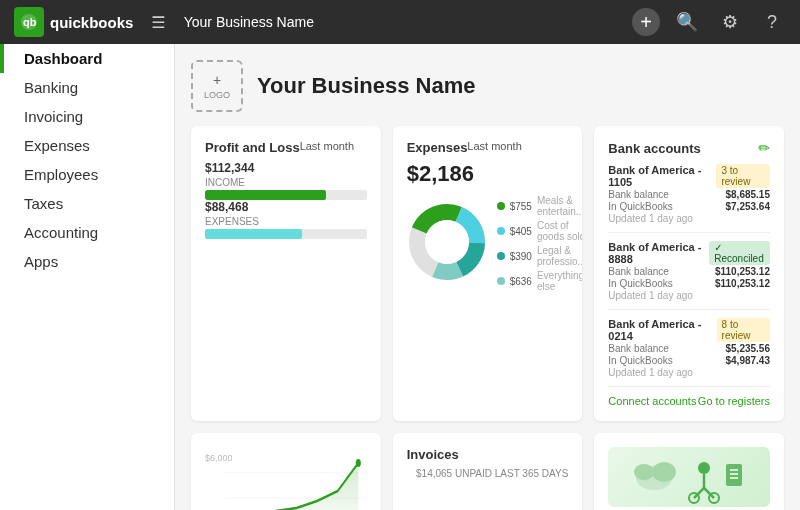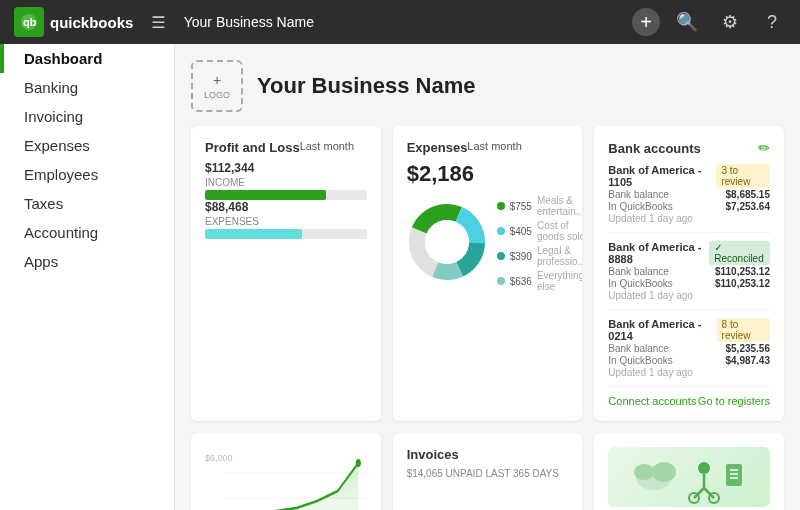--- a/index.html
+++ b/index.html
@@ -142,21 +142,21 @@
     .bank-line { display: flex; justify-content: space-between; font-size: 10px; color: #777; margin-top: 1px; }
     .bank-val { font-weight: 600; color: #333; }
     .bank-footer { display: flex; justify-content: space-between; margin-top: 2px; }
     .bank-link { font-size: 11px; color: #2ca01c; cursor: pointer; }
 
     
     .sales-chart { height: 80px; position: relative; margin-top: 6px; }
 
     
     .invoice-section { margin-bottom: 8px; }
-    .invoice-label { font-size: 10px; color: #888; margin-bottom: 12px; }
+    .invoice-label { font-size: 10px; color: #888; margin-bottom: 12px; text-align: right; }
     .invoice-row { display: flex; justify-content: space-between; align-items: baseline; }
     .invoice-amount { font-size: 16px; font-weight: 700; color: #333; }
     .invoice-tag { font-size: 10px; color: #888; }
 
     
     .tips-illustration { height: 60px; background: linear-gradient(135deg, #e8f8e8 0%, #d0f0d0 100%); border-radius: 6px; margin-bottom: 8px; display: flex; align-items: center; justify-content: center; font-size: 28px; }
   </style>
 </head>
 <body>
 

